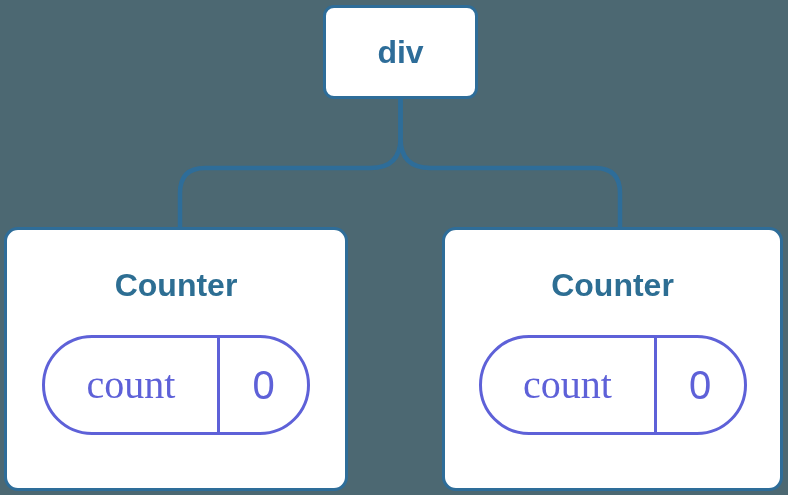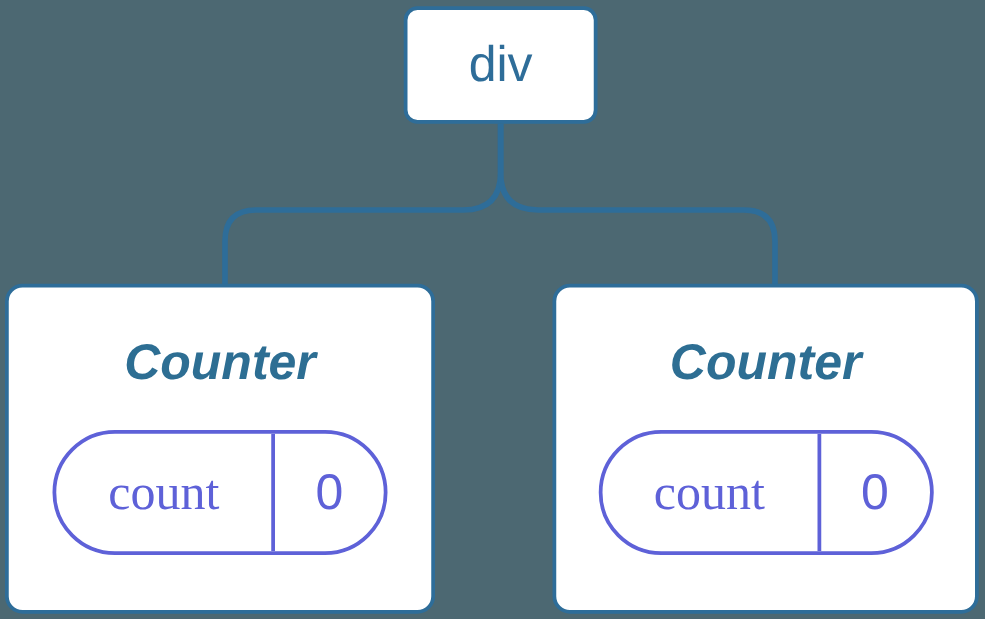--- a/index.html
+++ b/index.html
@@ -31,46 +31,45 @@
     height: 94px;
     box-sizing: border-box;
     background: #FFFFFF;
     border: 3px solid #2E6D99;
     border-radius: 11px;
     display: flex;
     align-items: center;
     justify-content: center;
   }
   .root-node .node-label {
-    font-size: 40px;
-    font-weight: 400;
+    font-size: 32px;
+    font-weight: 700;
     color: #2E6D99;
     line-height: 1;
   }
   .card {
     position: absolute;
     top: 227px;
     height: 264px;
     box-sizing: border-box;
     background: #FFFFFF;
     border: 3px solid #2E6D99;
     border-radius: 14px;
     display: flex;
     flex-direction: column;
     align-items: center;
   }
   .card-left  { left: 4px;   width: 344px; }
   .card-right { left: 442px; width: 341px; }
   .card-title {
     margin-top: 38px;
-    font-size: 40px;
+    font-size: 32px;
     font-weight: 600;
     color: #2D6E93;
     line-height: 1.1;
-    font-style: italic;
   }
   .state-pill {
     margin-top: 32px;
     width: 268px;
     height: 100px;
     box-sizing: border-box;
     border: 3px solid #5E61D8;
     border-radius: 52px;
     display: flex;
     overflow: hidden;

